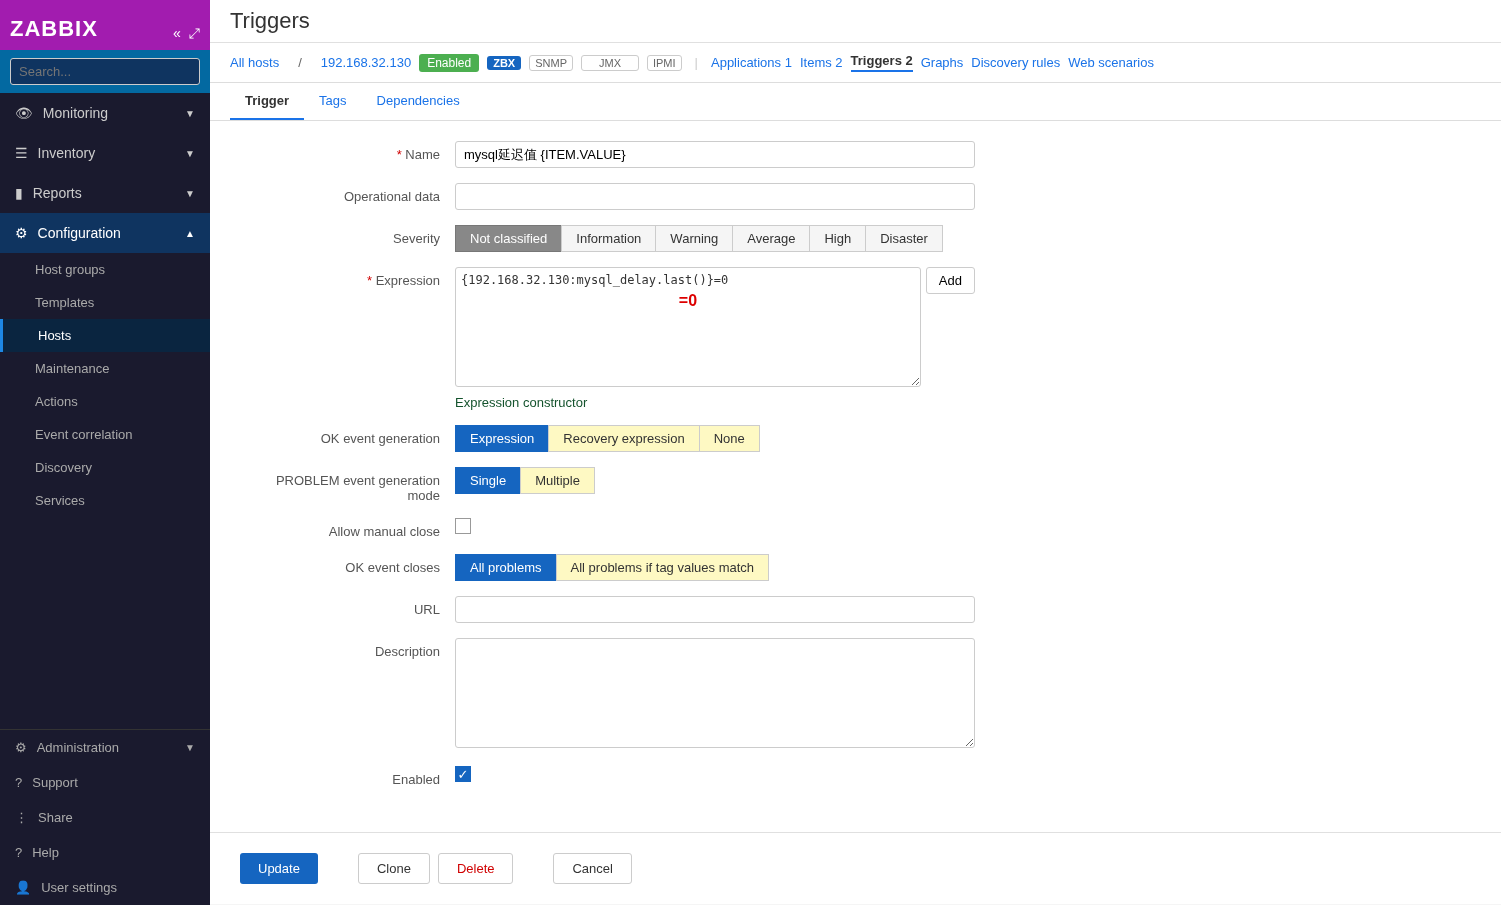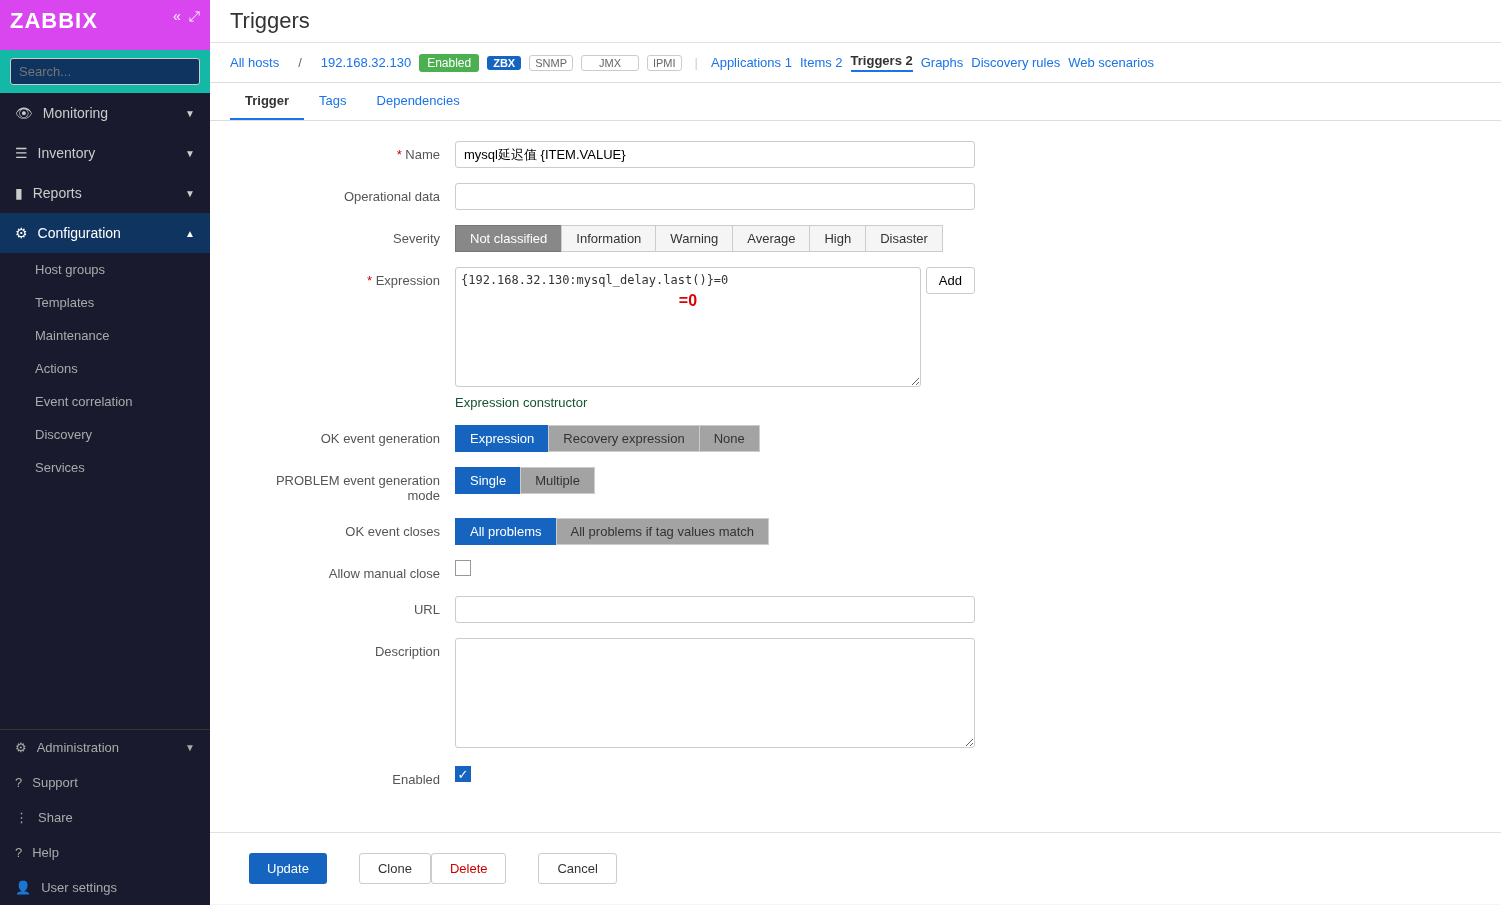--- a/index.html
+++ b/index.html
@@ -10,42 +10,42 @@
       width: 210px;
       min-width: 210px;
       background: #1a1a2e;
       color: #ccc;
       display: flex;
       flex-direction: column;
       height: 100vh;
       overflow-y: auto;
     }
     #sidebar-header {
-      background: #d946ef;
-      display: flex;
-      align-items: flex-start;
+      background: #a21caf;
+      display: flex;
+      align-items: flex-end;
       justify-content: space-between;
       padding: 8px 10px;
       height: 50px;
     }
     #sidebar-logo {
       color: white;
       font-weight: bold;
       font-size: 22px;
       letter-spacing: 1px;
     }
     #sidebar-controls {
       display: flex;
       gap: 8px;
       color: white;
       font-size: 14px;
     }
     .sidebar-search {
       padding: 8px 10px;
-      background: #14b8a6;
+      background: #0369a1;
     }
     .sidebar-search input {
       width: 100%;
       background: #0f3460;
       border: none;
       color: #ccc;
       padding: 5px 8px;
       border-radius: 3px;
       font-size: 12px;
       outline: none;
@@ -249,21 +249,21 @@
     }
 
     .toggle-group {
       display: flex;
     }
     .toggle-btn {
       padding: 5px 14px;
       border: 1px solid #ccc;
       cursor: pointer;
       font-size: 13px;
-      background: #a3a3a3;
+      background: #fef9c3;
       color: #333;
       margin-right: -1px;
     }
     .toggle-btn.active {
       background: #1565c0;
       color: white;
       border-color: #1565c0;
     }
 
     .checkbox-custom {
@@ -278,21 +278,22 @@
     }
     .checkbox-custom.checked {
       background: #1565c0;
       border-color: #1565c0;
       color: white;
     }
 
     
     .action-buttons {
       display: flex;
-      padding: 20px 39px;
+      gap: 8px;
+      padding: 20px 30px;
       border-top: 1px solid #e0e0e0;
       margin-top: 10px;
     }
     .btn-primary {
       background: #1565c0;
       color: white;
       border: none;
       padding: 7px 18px;
       border-radius: 3px;
       cursor: pointer;
@@ -374,20 +375,21 @@
   <div class="sidebar-nav-item active">
     <div class="nav-left">
       <span>⚙</span>
       <span>Configuration</span>
     </div>
     <span class="chevron">▲</span>
   </div>
 
   <div class="sidebar-sub-item">Host groups</div>
   <div class="sidebar-sub-item">Templates</div>
+  <div class="sidebar-sub-item active">Hosts</div>
   <div class="sidebar-sub-item">Maintenance</div>
   <div class="sidebar-sub-item">Actions</div>
   <div class="sidebar-sub-item">Event correlation</div>
   <div class="sidebar-sub-item">Discovery</div>
   <div class="sidebar-sub-item">Services</div>
 
   <div class="sidebar-bottom">
     <div class="sidebar-bottom-item">
       <span>⚙</span>
       <span>Administration</span>
@@ -506,33 +508,33 @@
           <div class="form-label">PROBLEM event generation mode</div>
           <div class="form-control">
             <div class="toggle-group">
               <button class="toggle-btn active">Single</button>
               <button class="toggle-btn">Multiple</button>
             </div>
           </div>
         </div>
 
         <div class="form-row">
+          <div class="form-label">Allow manual close</div>
+          <div class="form-control">
+            <div class="checkbox-custom"></div>
+          </div>
+        </div>
+
+        <div class="form-row">
           <div class="form-label">OK event closes</div>
           <div class="form-control">
             <div class="toggle-group">
               <button class="toggle-btn active">All problems</button>
               <button class="toggle-btn">All problems if tag values match</button>
             </div>
-          </div>
-        </div>
-
-        <div class="form-row">
-          <div class="form-label">Allow manual close</div>
-          <div class="form-control">
-            <div class="checkbox-custom"></div>
           </div>
         </div>
 
         <div class="form-row">
           <div class="form-label">URL</div>
           <div class="form-control">
             <input type="text" style="">
           </div>
         </div>
 

